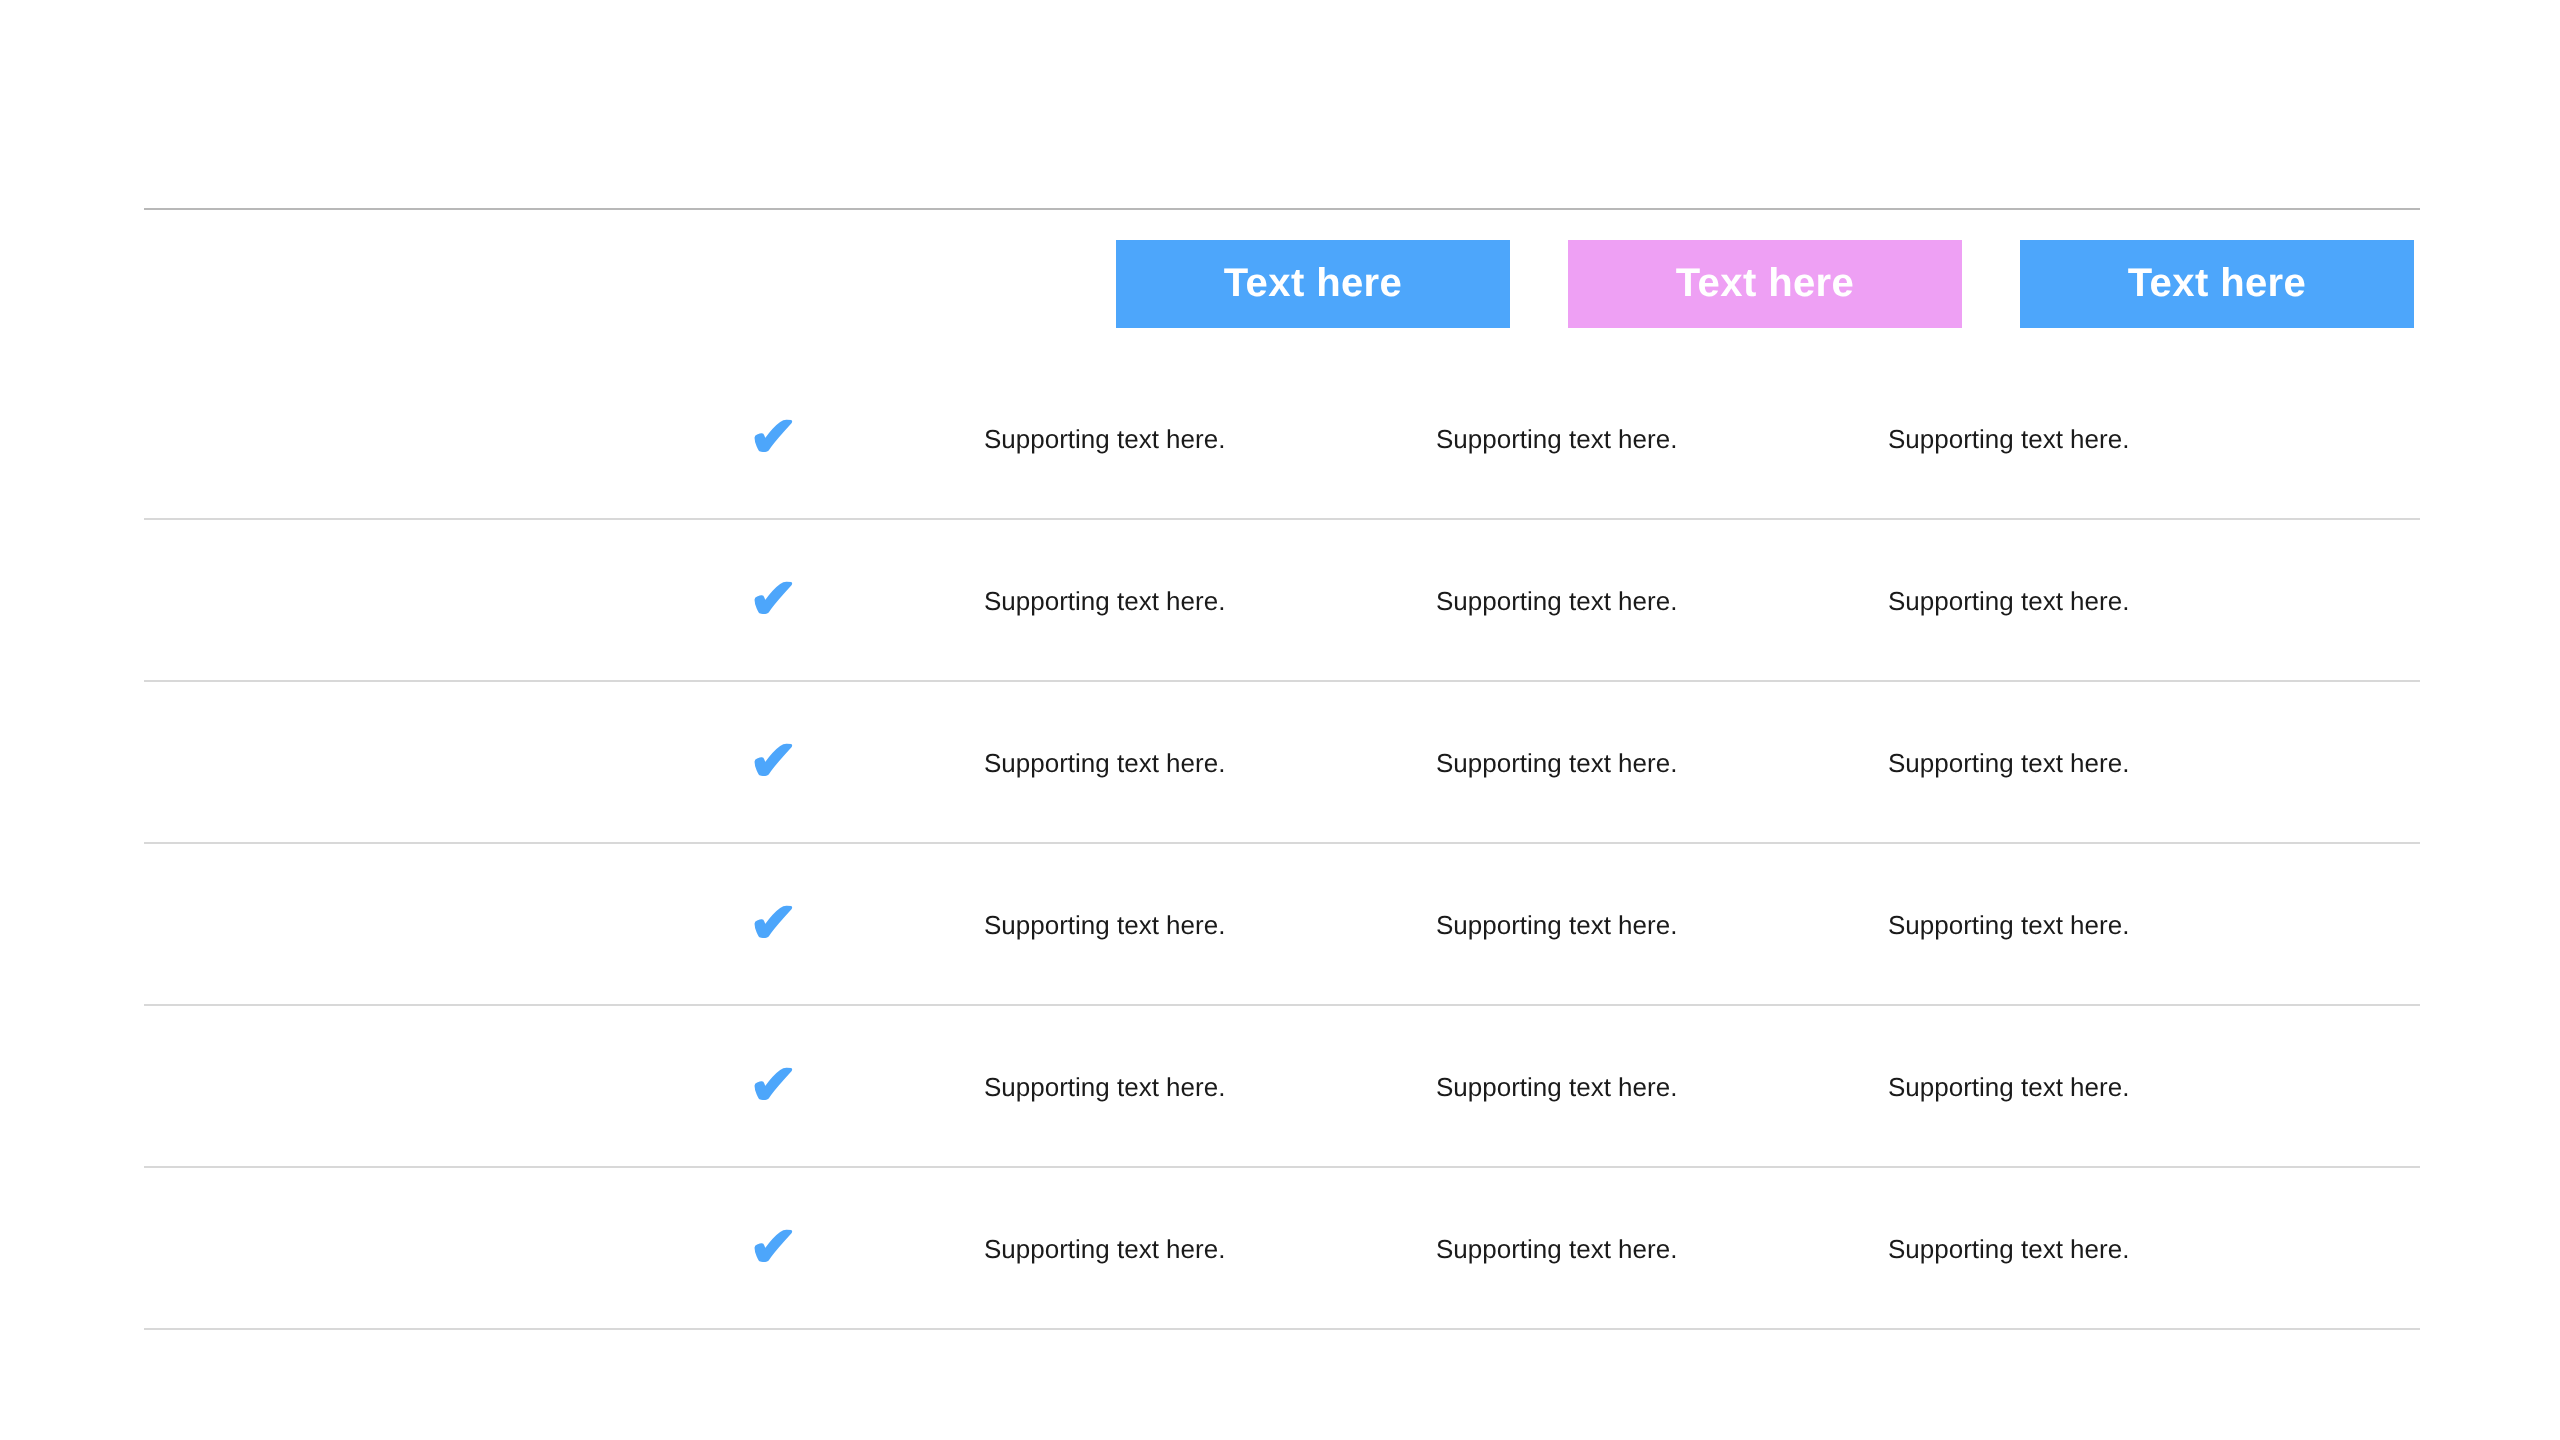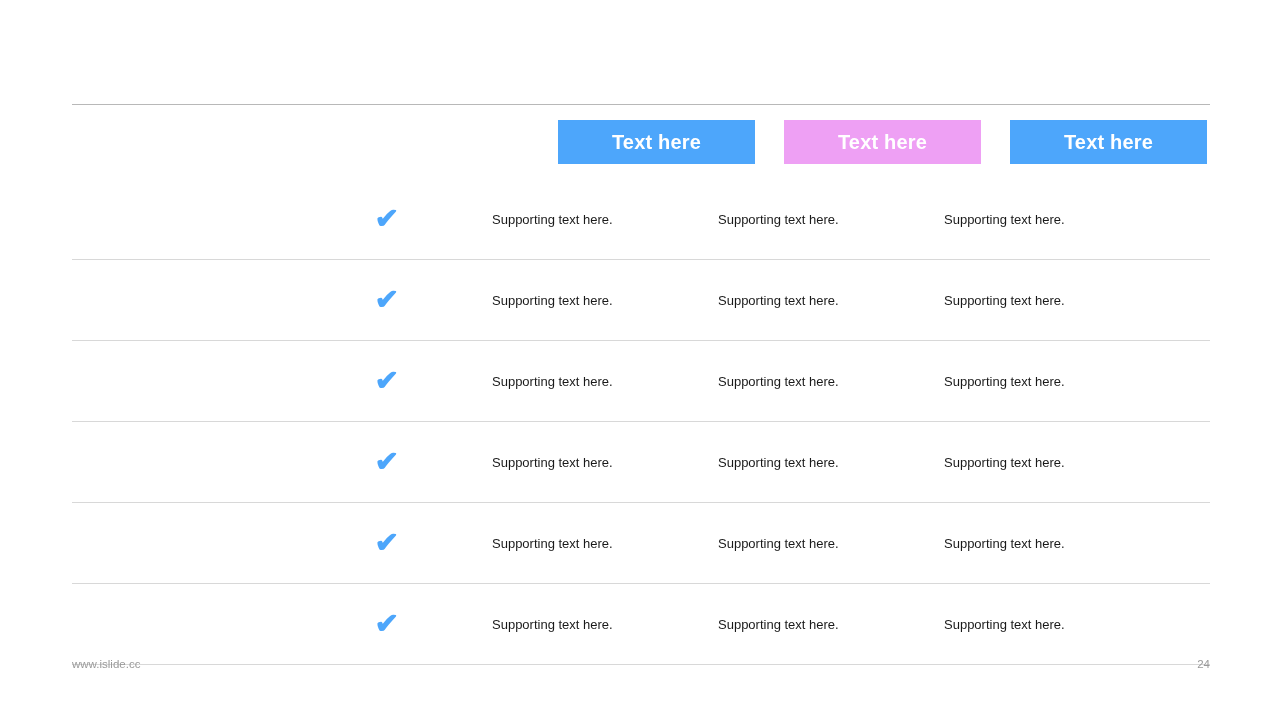--- a/index.html
+++ b/index.html
@@ -202,18 +202,14 @@
         <span class="check">✔</span>
       </div>
       <div class="cell-support c1">Supporting  text here.</div>
       <div class="cell-support">Supporting  text here.</div>
       <div class="cell-support">Supporting  text here.</div>
     </div>
     <div class="rule light"></div>
 
   </div>
 
-  <div class="footer">
-    <span class="footer-url">www.islide.cc</span>
-    <span class="footer-page">24</span>
-  </div>
 
 </div>
 
 </body></html>

